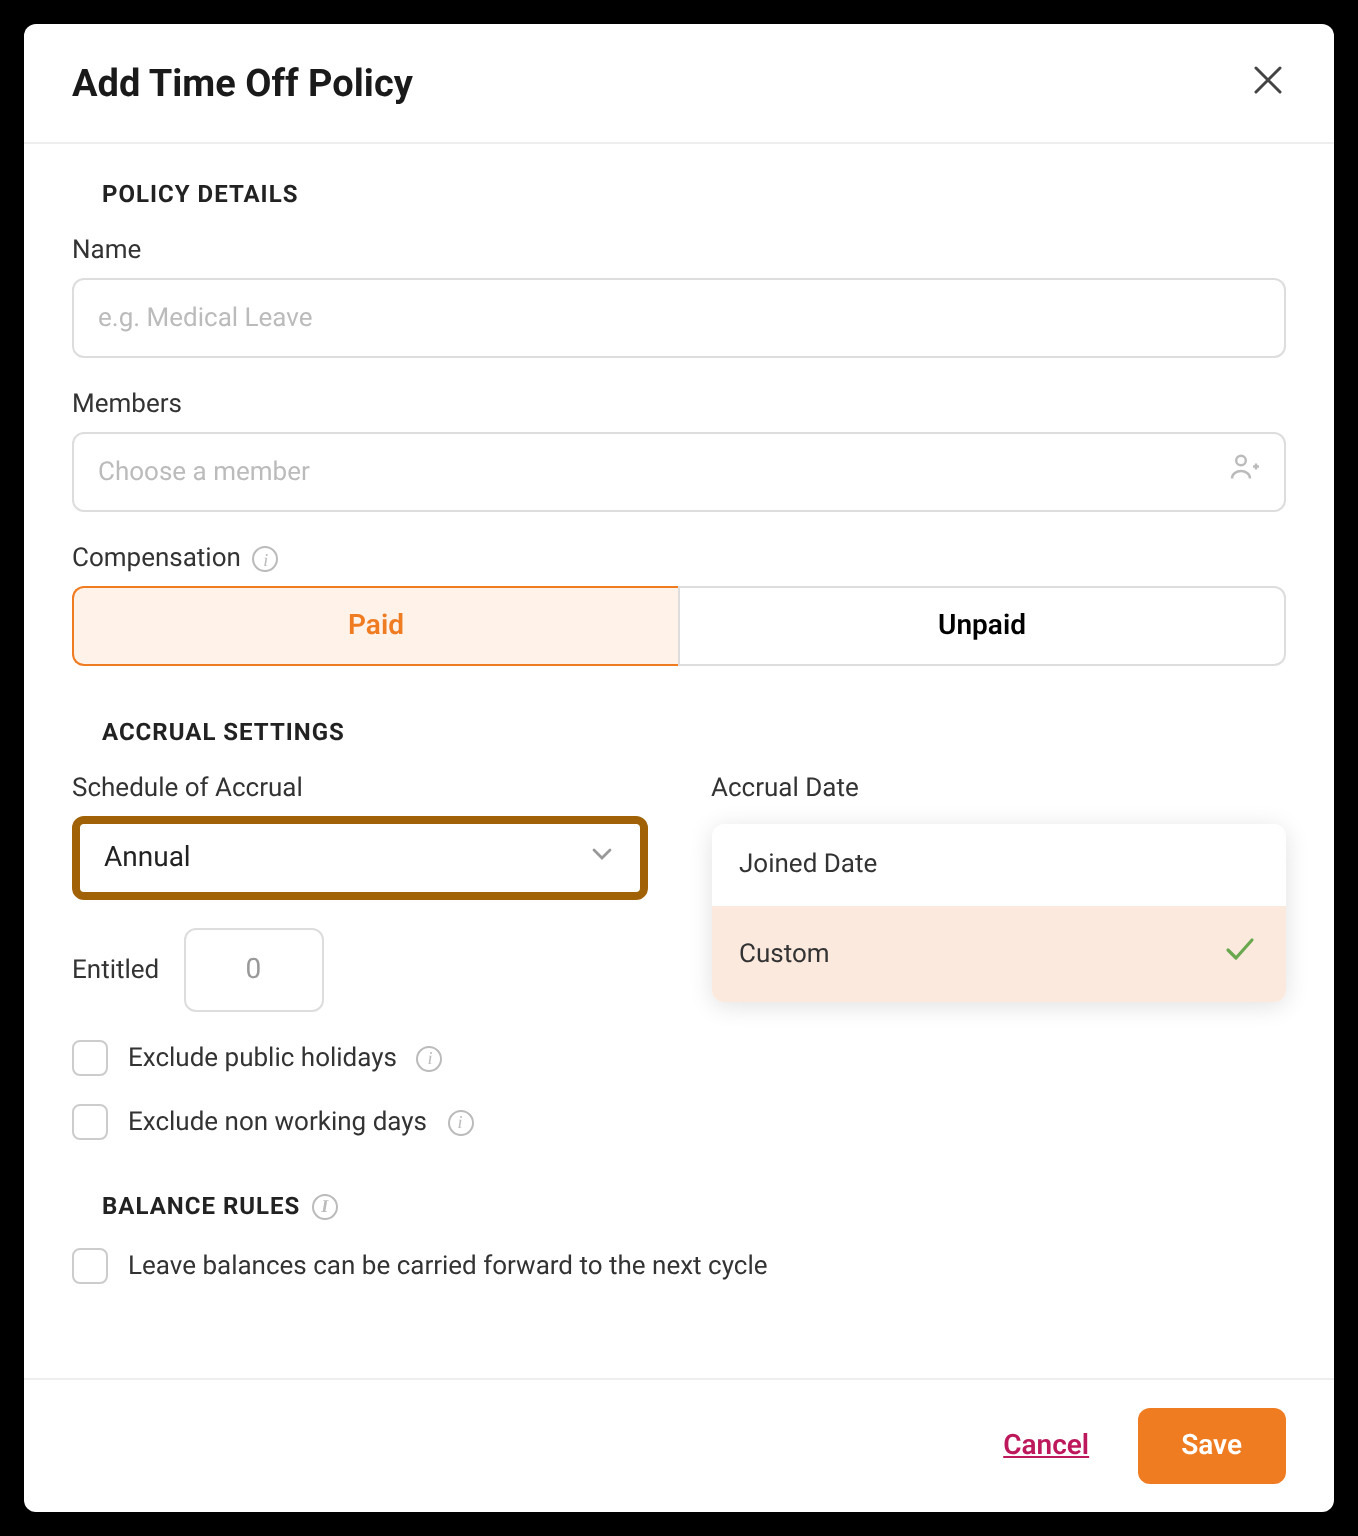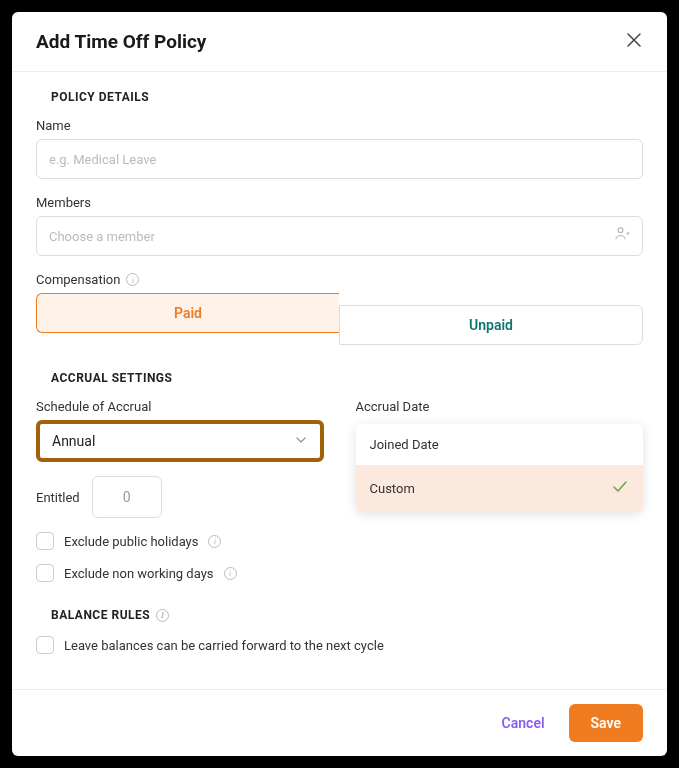--- a/index.html
+++ b/index.html
@@ -89,21 +89,21 @@
       cursor: pointer;
       background: #fff;
     }
     .segment:first-child { border-radius: 6px 0 0 6px; border-right: none; }
     .segment:last-child { border-radius: 0 6px 6px 0; }
     .segment.active {
       border-color: #f07c22;
       background: #fef2e9;
       color: #f07c22;
     }
-    .segment:not(.active) { color: #0f766e; margin-top: 12px; }
+    .segment:not(.active) { color: #000000; }
     .hr-section { margin-top: 26px; }
     .two-col {
       display: flex;
       gap: 32px;
       align-items: flex-start;
       position: relative;
     }
     .col { flex: 1; }
     .select {
       width: 100%;
@@ -180,27 +180,28 @@
     }
     .modal-footer {
       border-top: 1px solid #eee;
       padding: 14px 24px;
       display: flex;
       justify-content: flex-end;
       align-items: center;
       gap: 16px;
     }
     .btn-cancel {
-      color: #8b5cf6;
+      color: #be185d;
       font-size: 14px;
       font-weight: 600;
       cursor: pointer;
       background: none;
       border: none;
       padding: 10px 8px;
+      text-decoration: underline;
     }
     .btn-save {
       background: #f07c22;
       color: #fff;
       font-size: 14px;
       font-weight: 600;
       border: none;
       border-radius: 6px;
       padding: 11px 22px;
       cursor: pointer;

